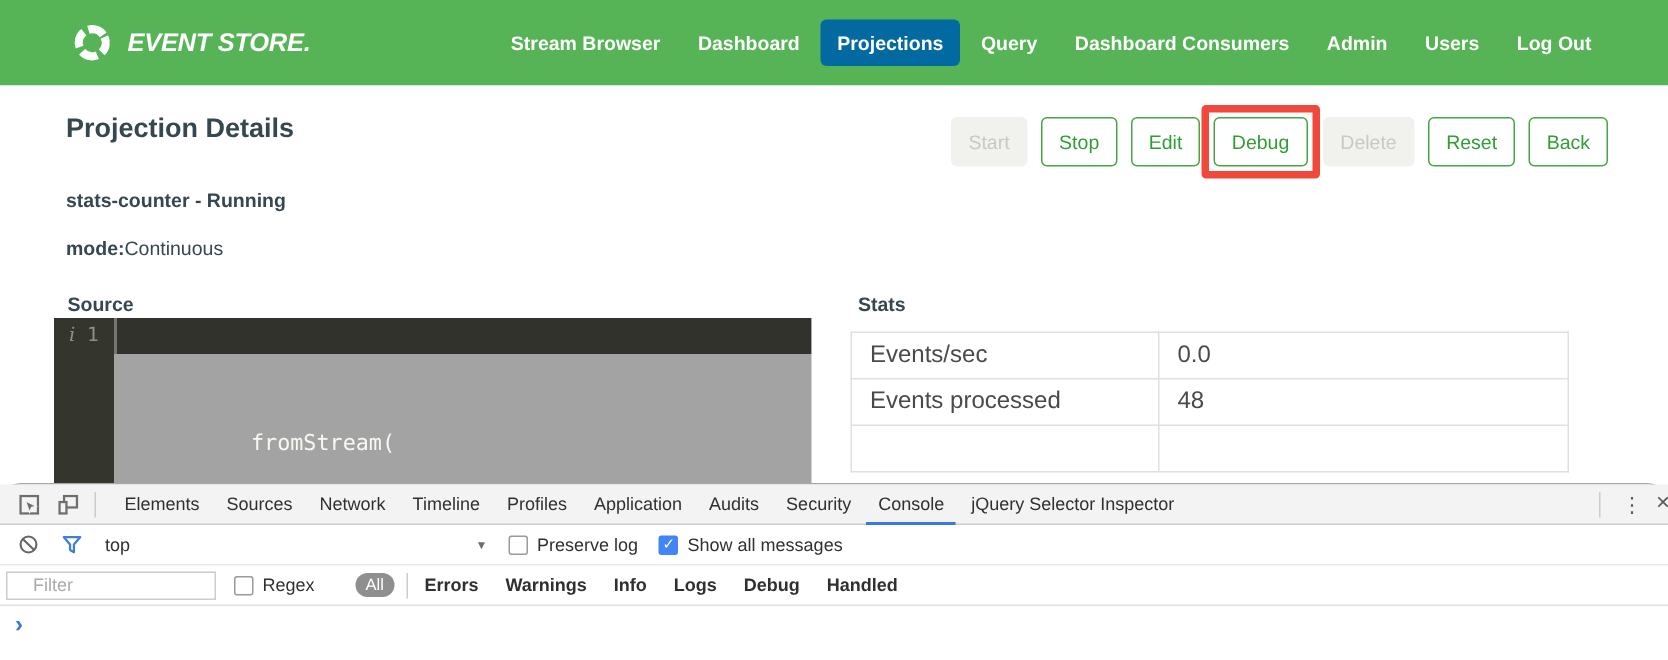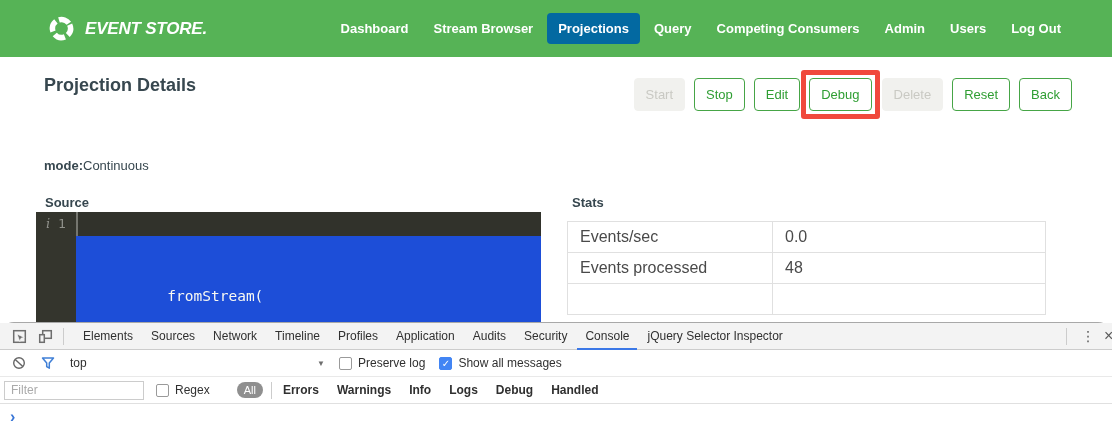--- a/index.html
+++ b/index.html
@@ -32,21 +32,21 @@
 
   .status-line { position:absolute; left:44px; top:69px; font-size:13px; font-weight:bold; color:#37474f; }
   .mode-line { position:absolute; left:44px; top:101px; font-size:13px; color:#37474f; }
   .mode-line .mode-key { font-weight:bold; }
 
   .sec-heading { position:absolute; font-size:13px; font-weight:bold; color:#37474f; }
   #source-heading { left:45px; top:138px; }
   #stats-heading { left:572px; top:138px; }
 
   
-  .editor { position:absolute; left:36px; top:155px; width:505px; height:110px; background:#1d4ed8;
+  .editor { position:absolute; left:36px; top:155px; width:505px; height:110px; background:#a3a3a3;
             display:flex; cursor:text; }
   .gutter-col { width:40px; background:#34352d; color:#8f908a; font-family:"DejaVu Sans Mono", monospace;
                 font-size:13px; line-height:24px; text-align:center; flex:none; white-space:pre; }
   .gutter-col .gi { font-style:italic; font-family:"DejaVu Serif", serif; }
   .code-area { flex:1; overflow:hidden; font-family:"DejaVu Sans Mono", monospace; font-size:14.5px; line-height:24px; }
   .code-line { height:24px; background:#31322b; border-left:2px solid #75766f; white-space:pre; padding-left:2px; }
   .tok { white-space:pre; }
 
   
   .stats-table { position:absolute; left:567px; top:164px; width:479px; border-collapse:collapse;
@@ -73,21 +73,21 @@
   .dt-context { display:flex; align-items:center; justify-content:space-between; width:255px;
                 margin-left:4px; cursor:pointer; }
   .caret { font-size:8px; color:#6e6e6e; }
   .dt-check { display:flex; align-items:center; gap:6px; margin-left:14px; cursor:pointer; }
   .cb { width:13px; height:13px; border:1px solid #9a9a9a; border-radius:2px; background:#fff;
         font-size:10px; line-height:11px; text-align:center; color:#fff; flex:none; }
   .cb.checked { background:#4285f4; border-color:#4285f4; }
 
   .dt-filterbar { height:27px; border-bottom:1px solid #e0e0e0; display:flex; align-items:center; padding-left:4px; }
   .filter-input { width:140px; height:19px; border:1px solid #ccc; font-family:inherit; font-size:12px;
-                  padding:0 6px; color:#333; outline:none; }
+                  padding:0 17px; color:#333; outline:none; }
   .filter-input::placeholder { color:#aaa; }
   .dt-filterbar .dt-check { margin-left:12px; }
   .all-badge { background:#8f8f8f; color:#fff; border-radius:9px; padding:2px 7px; font-size:11px;
                margin-left:27px; cursor:pointer; }
   .dt-filterbar .dt-sep { margin:0 2px 0 8px; }
   .dt-levels { display:flex; align-items:center;font-weight:bold; }
   .dt-level { padding:0 9px; cursor:pointer; white-space:nowrap; }
 
   .dt-console { position:relative; height:36px; background:#fff; }
   .prompt { position:absolute; left:10px; top:4px; color:#3875d6; font-weight:bold; font-size:16px; }
@@ -97,29 +97,29 @@
 
 <div class="topbar">
   <div class="logo">
     <svg width="27" height="27" viewBox="0 0 27 27">
       <circle cx="13.5" cy="13.5" r="9" fill="none" stroke="#ffffff" stroke-width="5.5" stroke-dasharray="11 3.5" transform="rotate(-25 13.5 13.5)"></circle>
     </svg>
     <span class="logo-text">EVENT STORE.</span>
   </div>
   <nav class="nav">
 
+      <a class="nav-item">Stream Browser</a>
+
       <a class="nav-item">Dashboard</a>
 
-      <a class="nav-item">Stream Browser</a>
-
       <a class="nav-item active">Projections</a>
 
       <a class="nav-item">Query</a>
 
-      <a class="nav-item">Competing Consumers</a>
+      <a class="nav-item">Dashboard Consumers</a>
 
       <a class="nav-item">Admin</a>
 
       <a class="nav-item">Users</a>
 
       <a class="nav-item">Log Out</a>
     </nav>
 </div>
 
 <div class="content">
@@ -149,20 +149,21 @@
 
       <span class="btn-wrap">
         <button class="btn">Reset</button>
       </span>
 
       <span class="btn-wrap">
         <button class="btn">Back</button>
       </span>
     </div>
 
+  <div class="status-line">stats-counter - Running</div>
   <div class="mode-line"><span class="mode-key">mode:</span><span>Continuous</span></div>
 
   <div class="sec-heading" id="source-heading">Source</div>
 
   <div class="editor">
     <div class="gutter-col"><span class="gi">i</span> <span>1</span></div>
     <div class="code-area">
       <div class="code-line">
         
       

